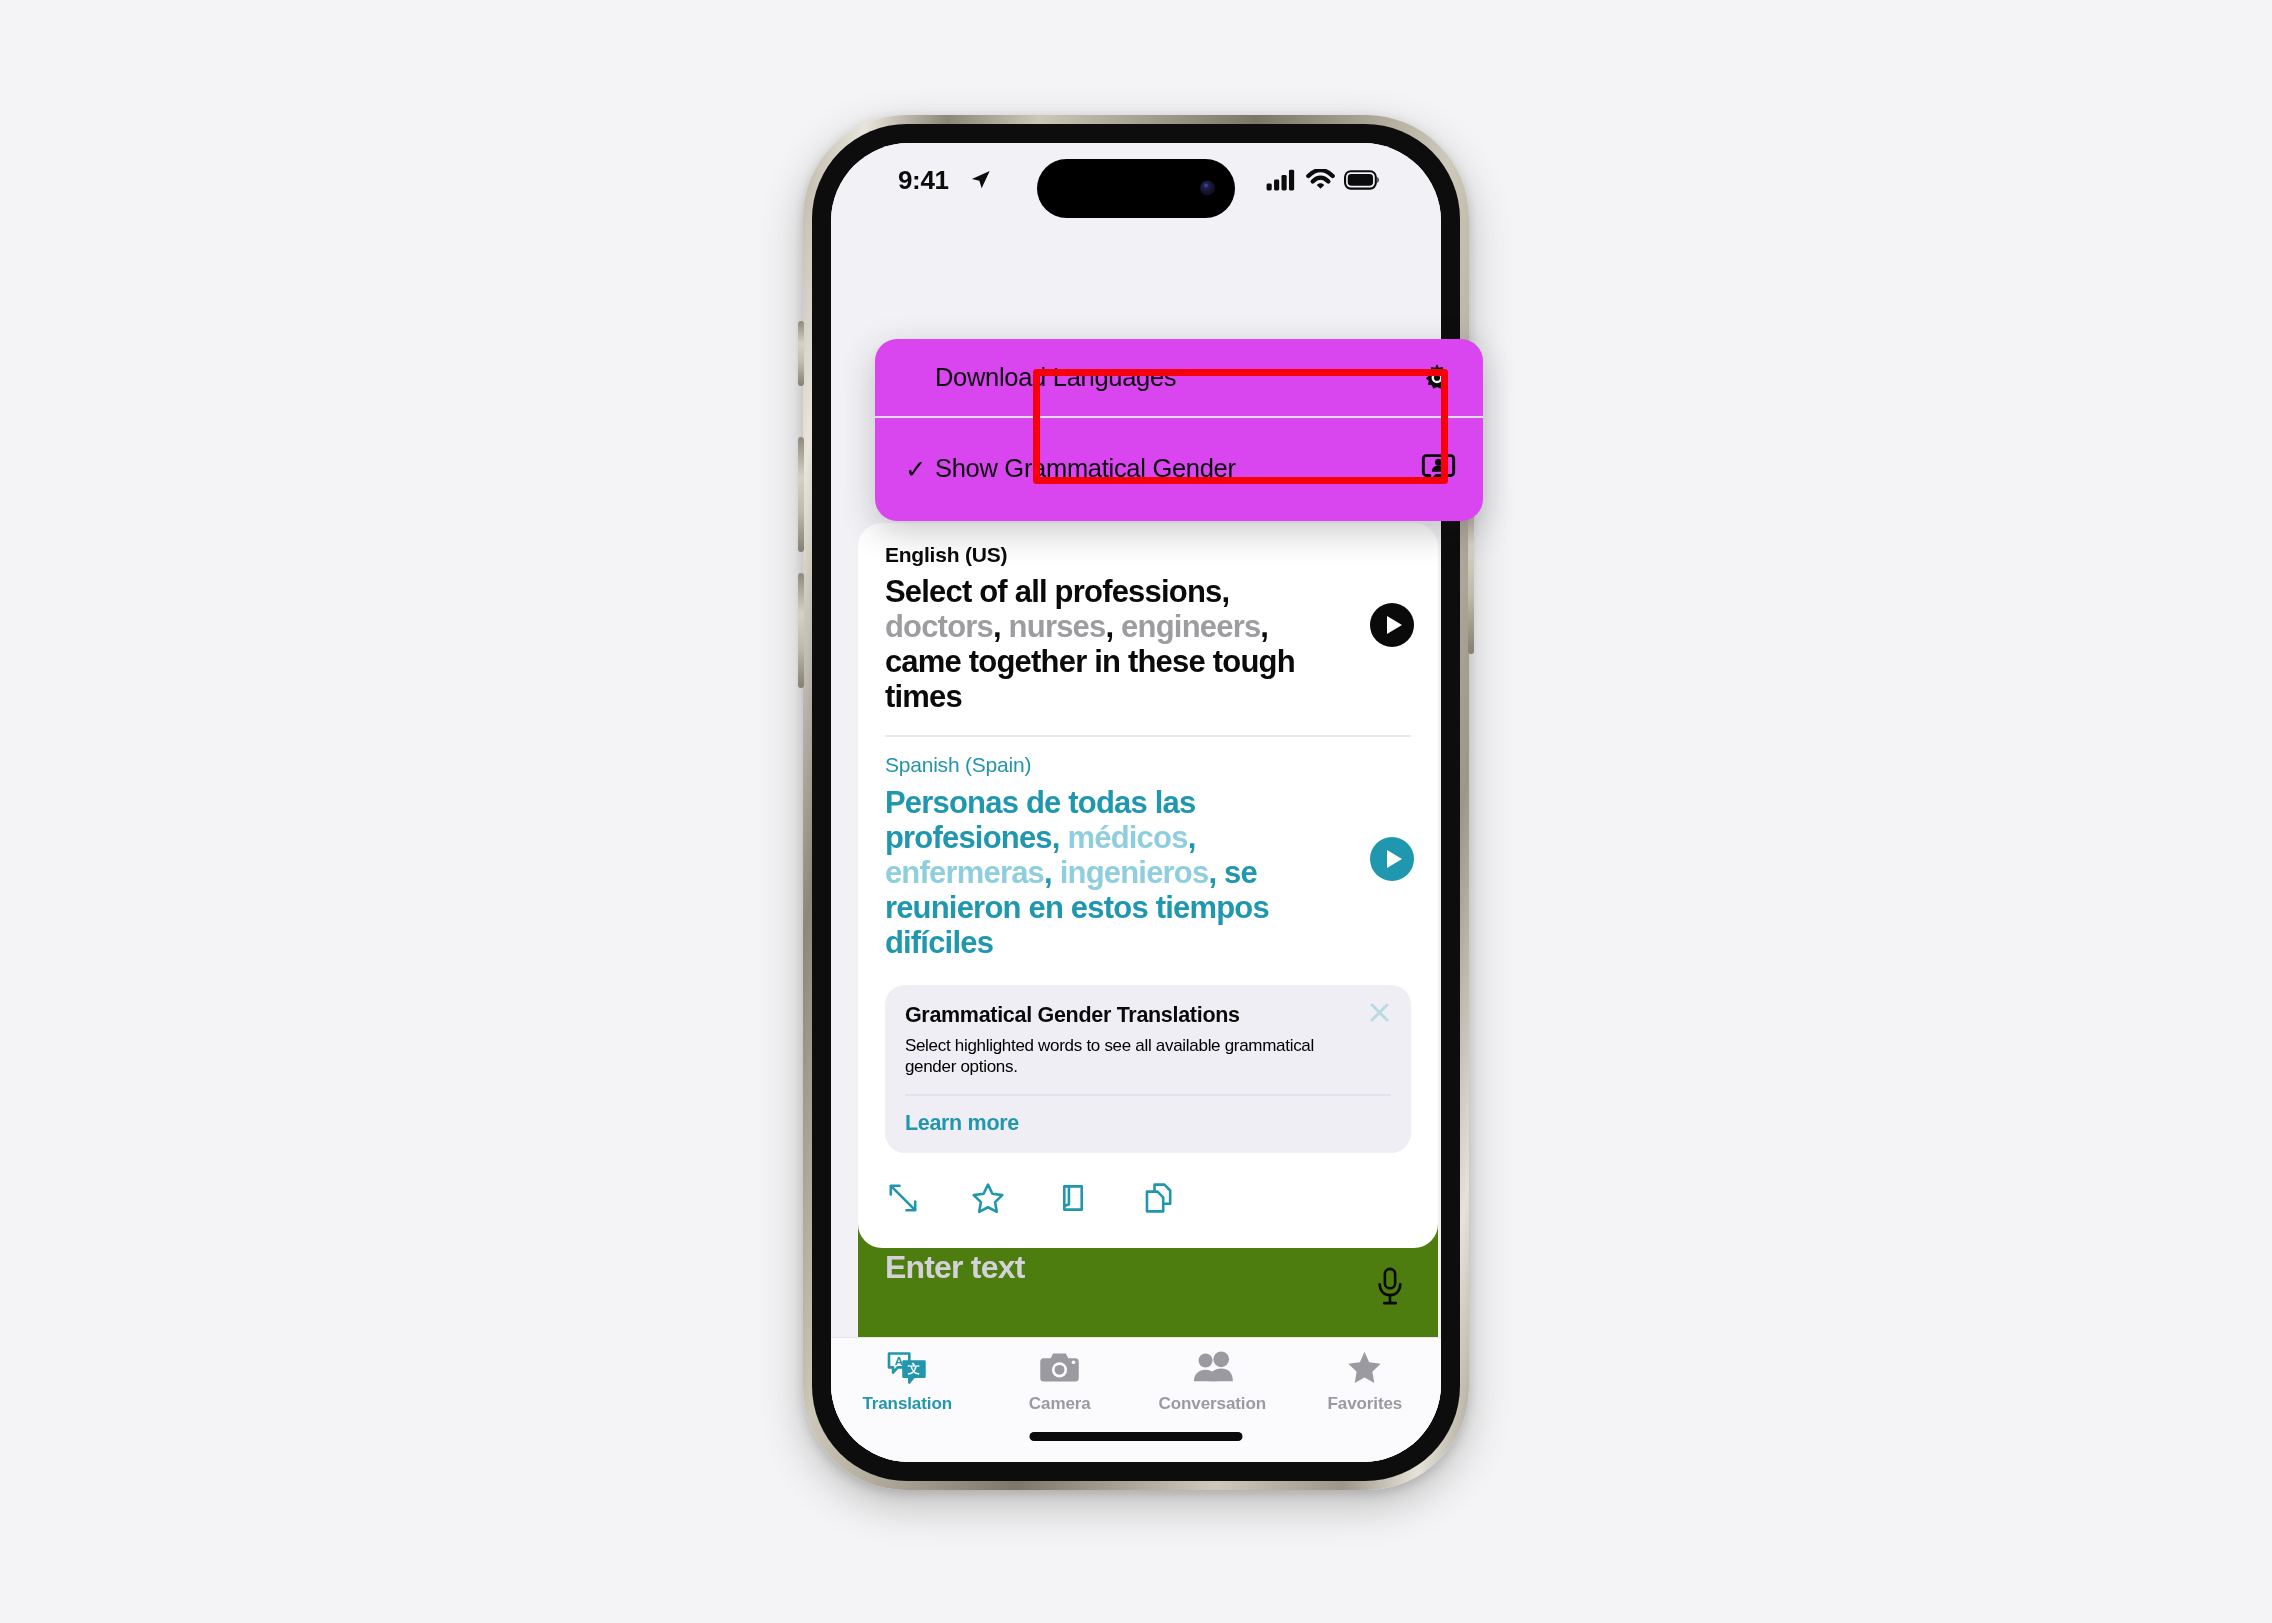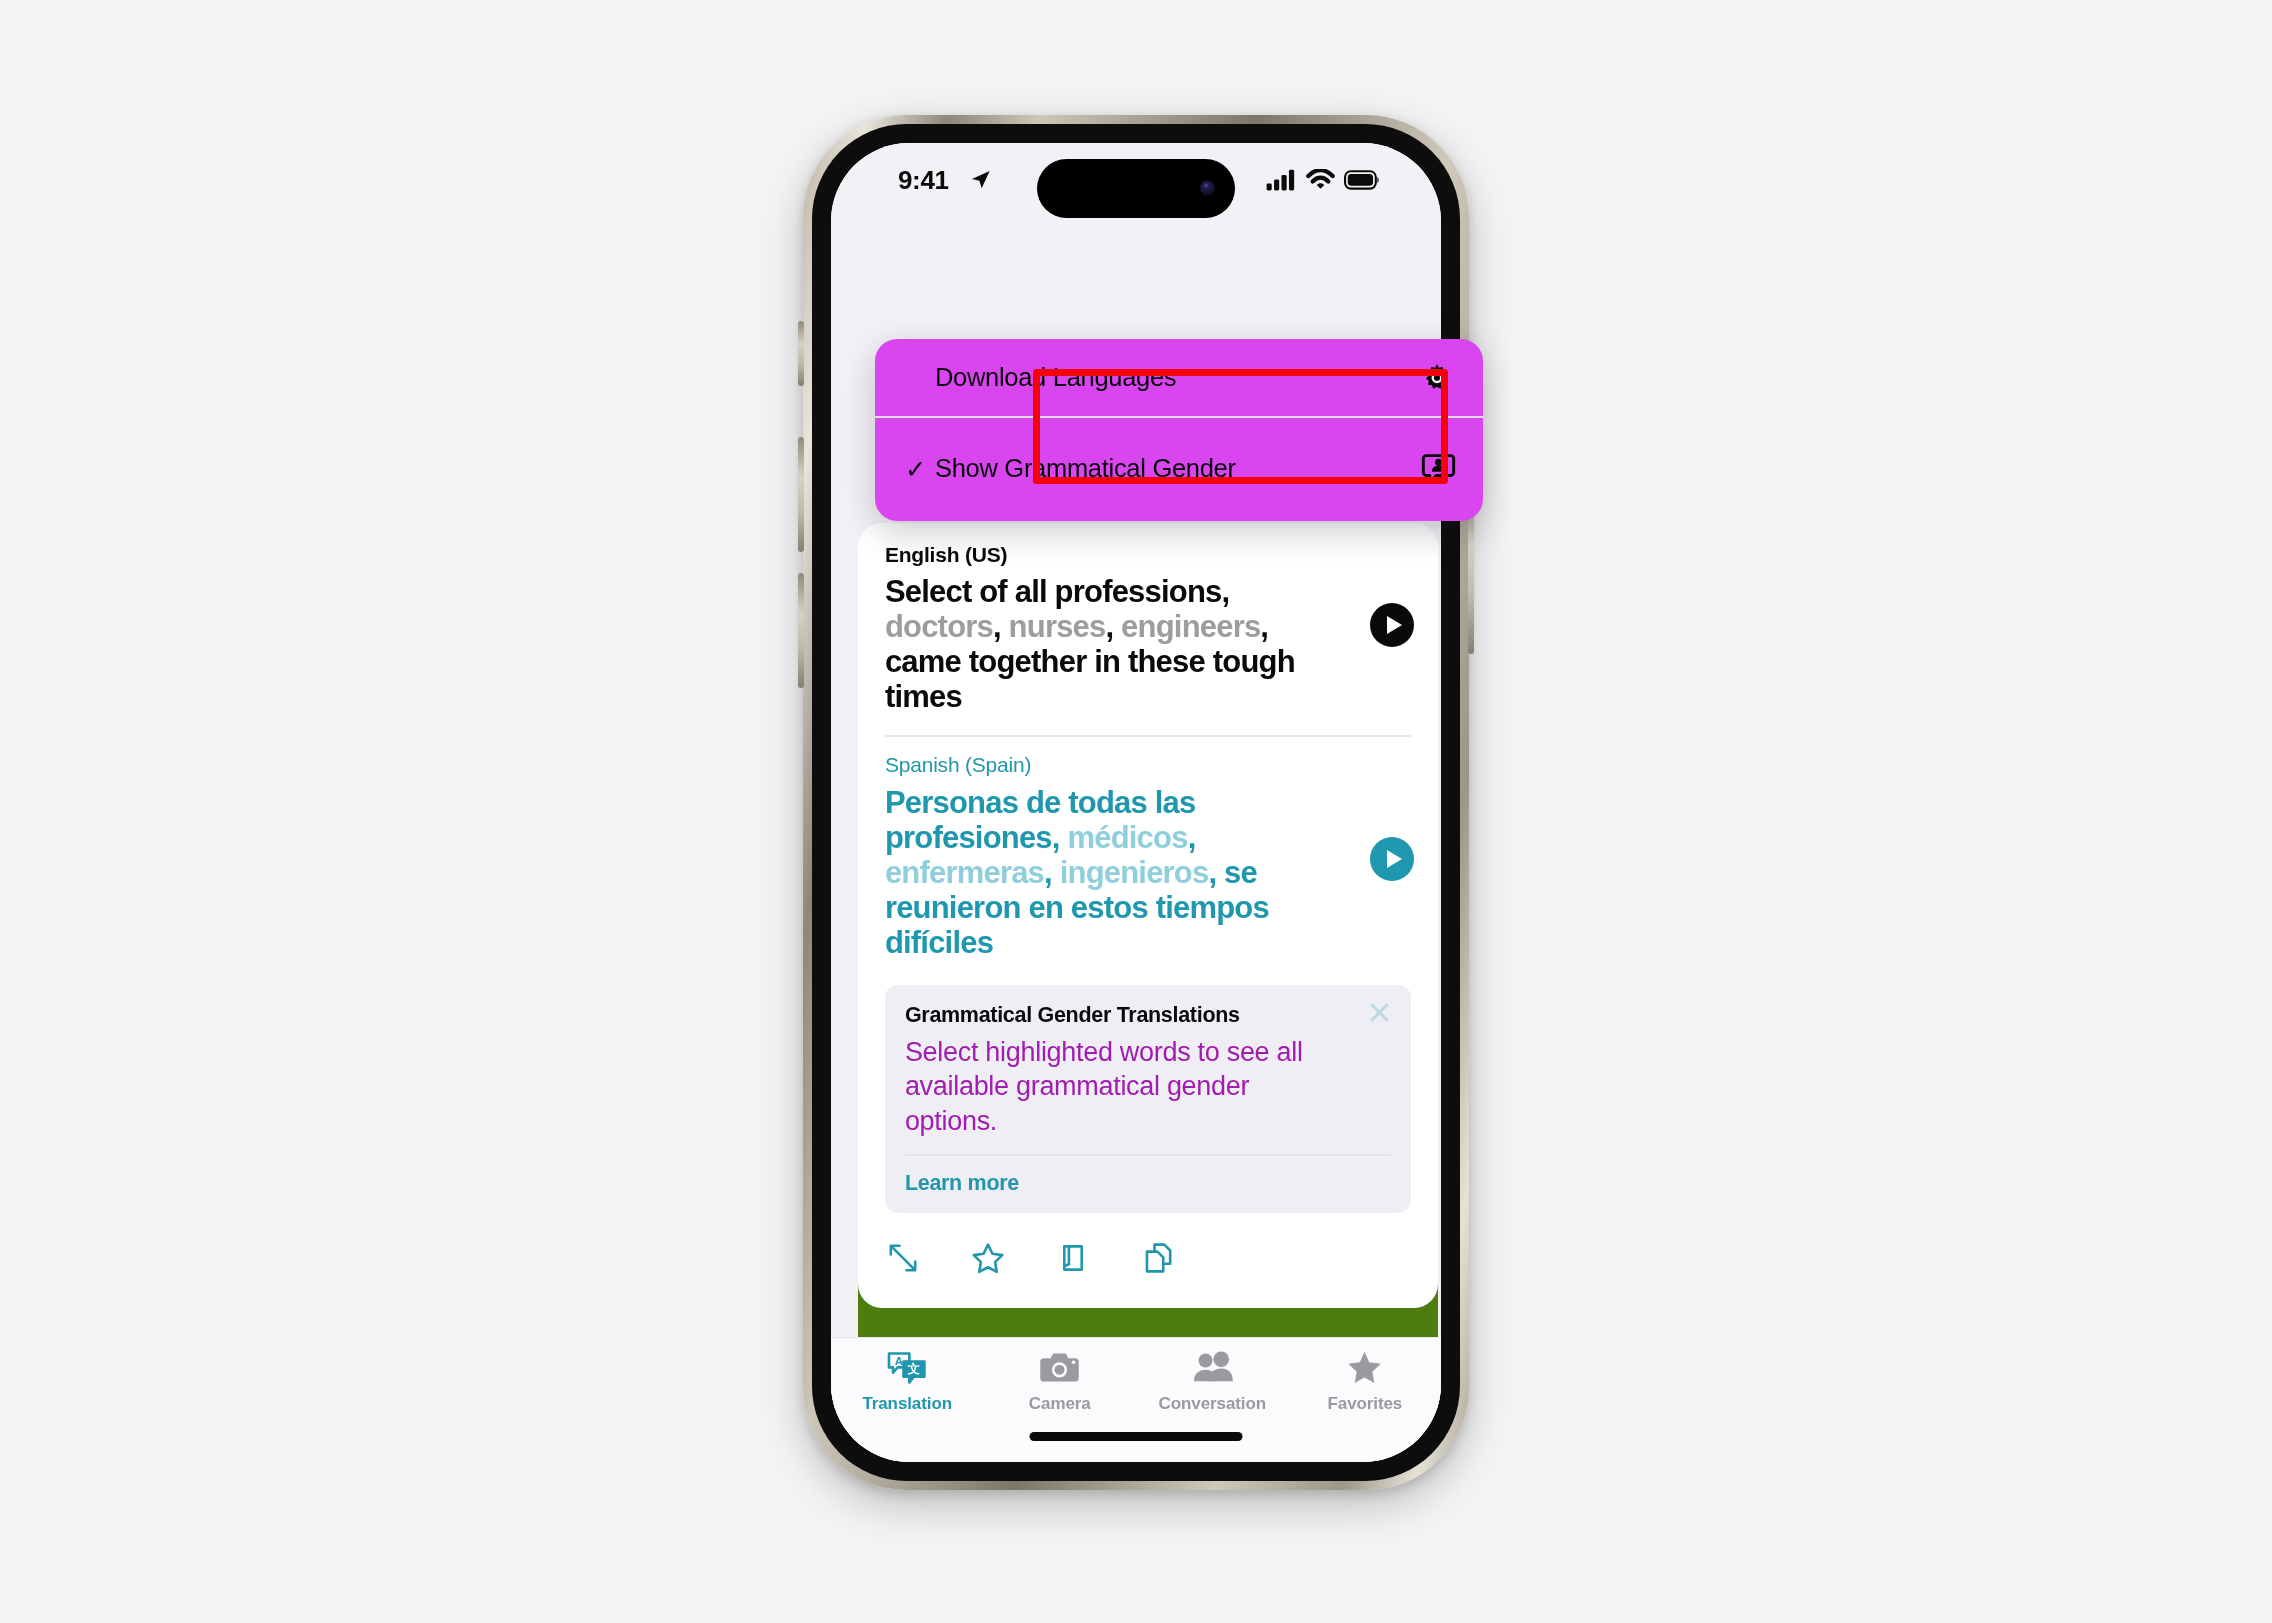--- a/index.html
+++ b/index.html
@@ -148,30 +148,30 @@
   .play-btn .tri {
     width: 0; height: 0; margin-left: 4px;
     border-left: 15px solid #fff;
     border-top: 9.3px solid transparent;
     border-bottom: 9.3px solid transparent;
   }
 
   
   #gender-info {
     margin-top: 25.5px;
-    background: #eeeef4; border-radius: 13px;
+    background: #eeeef4; border-radius: 20px;
     padding: 17.4px 20px 17.4px 20px;
     position: relative;
   }
   #gender-info .gi-title {
     font-size: 21.5px; font-weight: 700; color: #0a0a0b; letter-spacing: -0.3px;
   }
   #gender-info .gi-body {
     margin-top: 7px;
-    font-size: 27px; color: #a21caf; line-height: 1.28; letter-spacing: -0.3px;
+    font-size: 17px; color: #000000; line-height: 1.28; letter-spacing: -0.3px;
     max-width: 423px;
   }
   #gi-close {
     position: absolute; right: 20px; top: 16px;
     width: 23px; height: 23px;
   }
   #gi-divider { height: 1.7px; background: #e2e2ea; margin: 16px 0 0 0; }
   #gi-learn {
     margin-top: 15px;
     font-size: 21.5px; font-weight: 700; color: #2196ad; letter-spacing: -0.3px;

